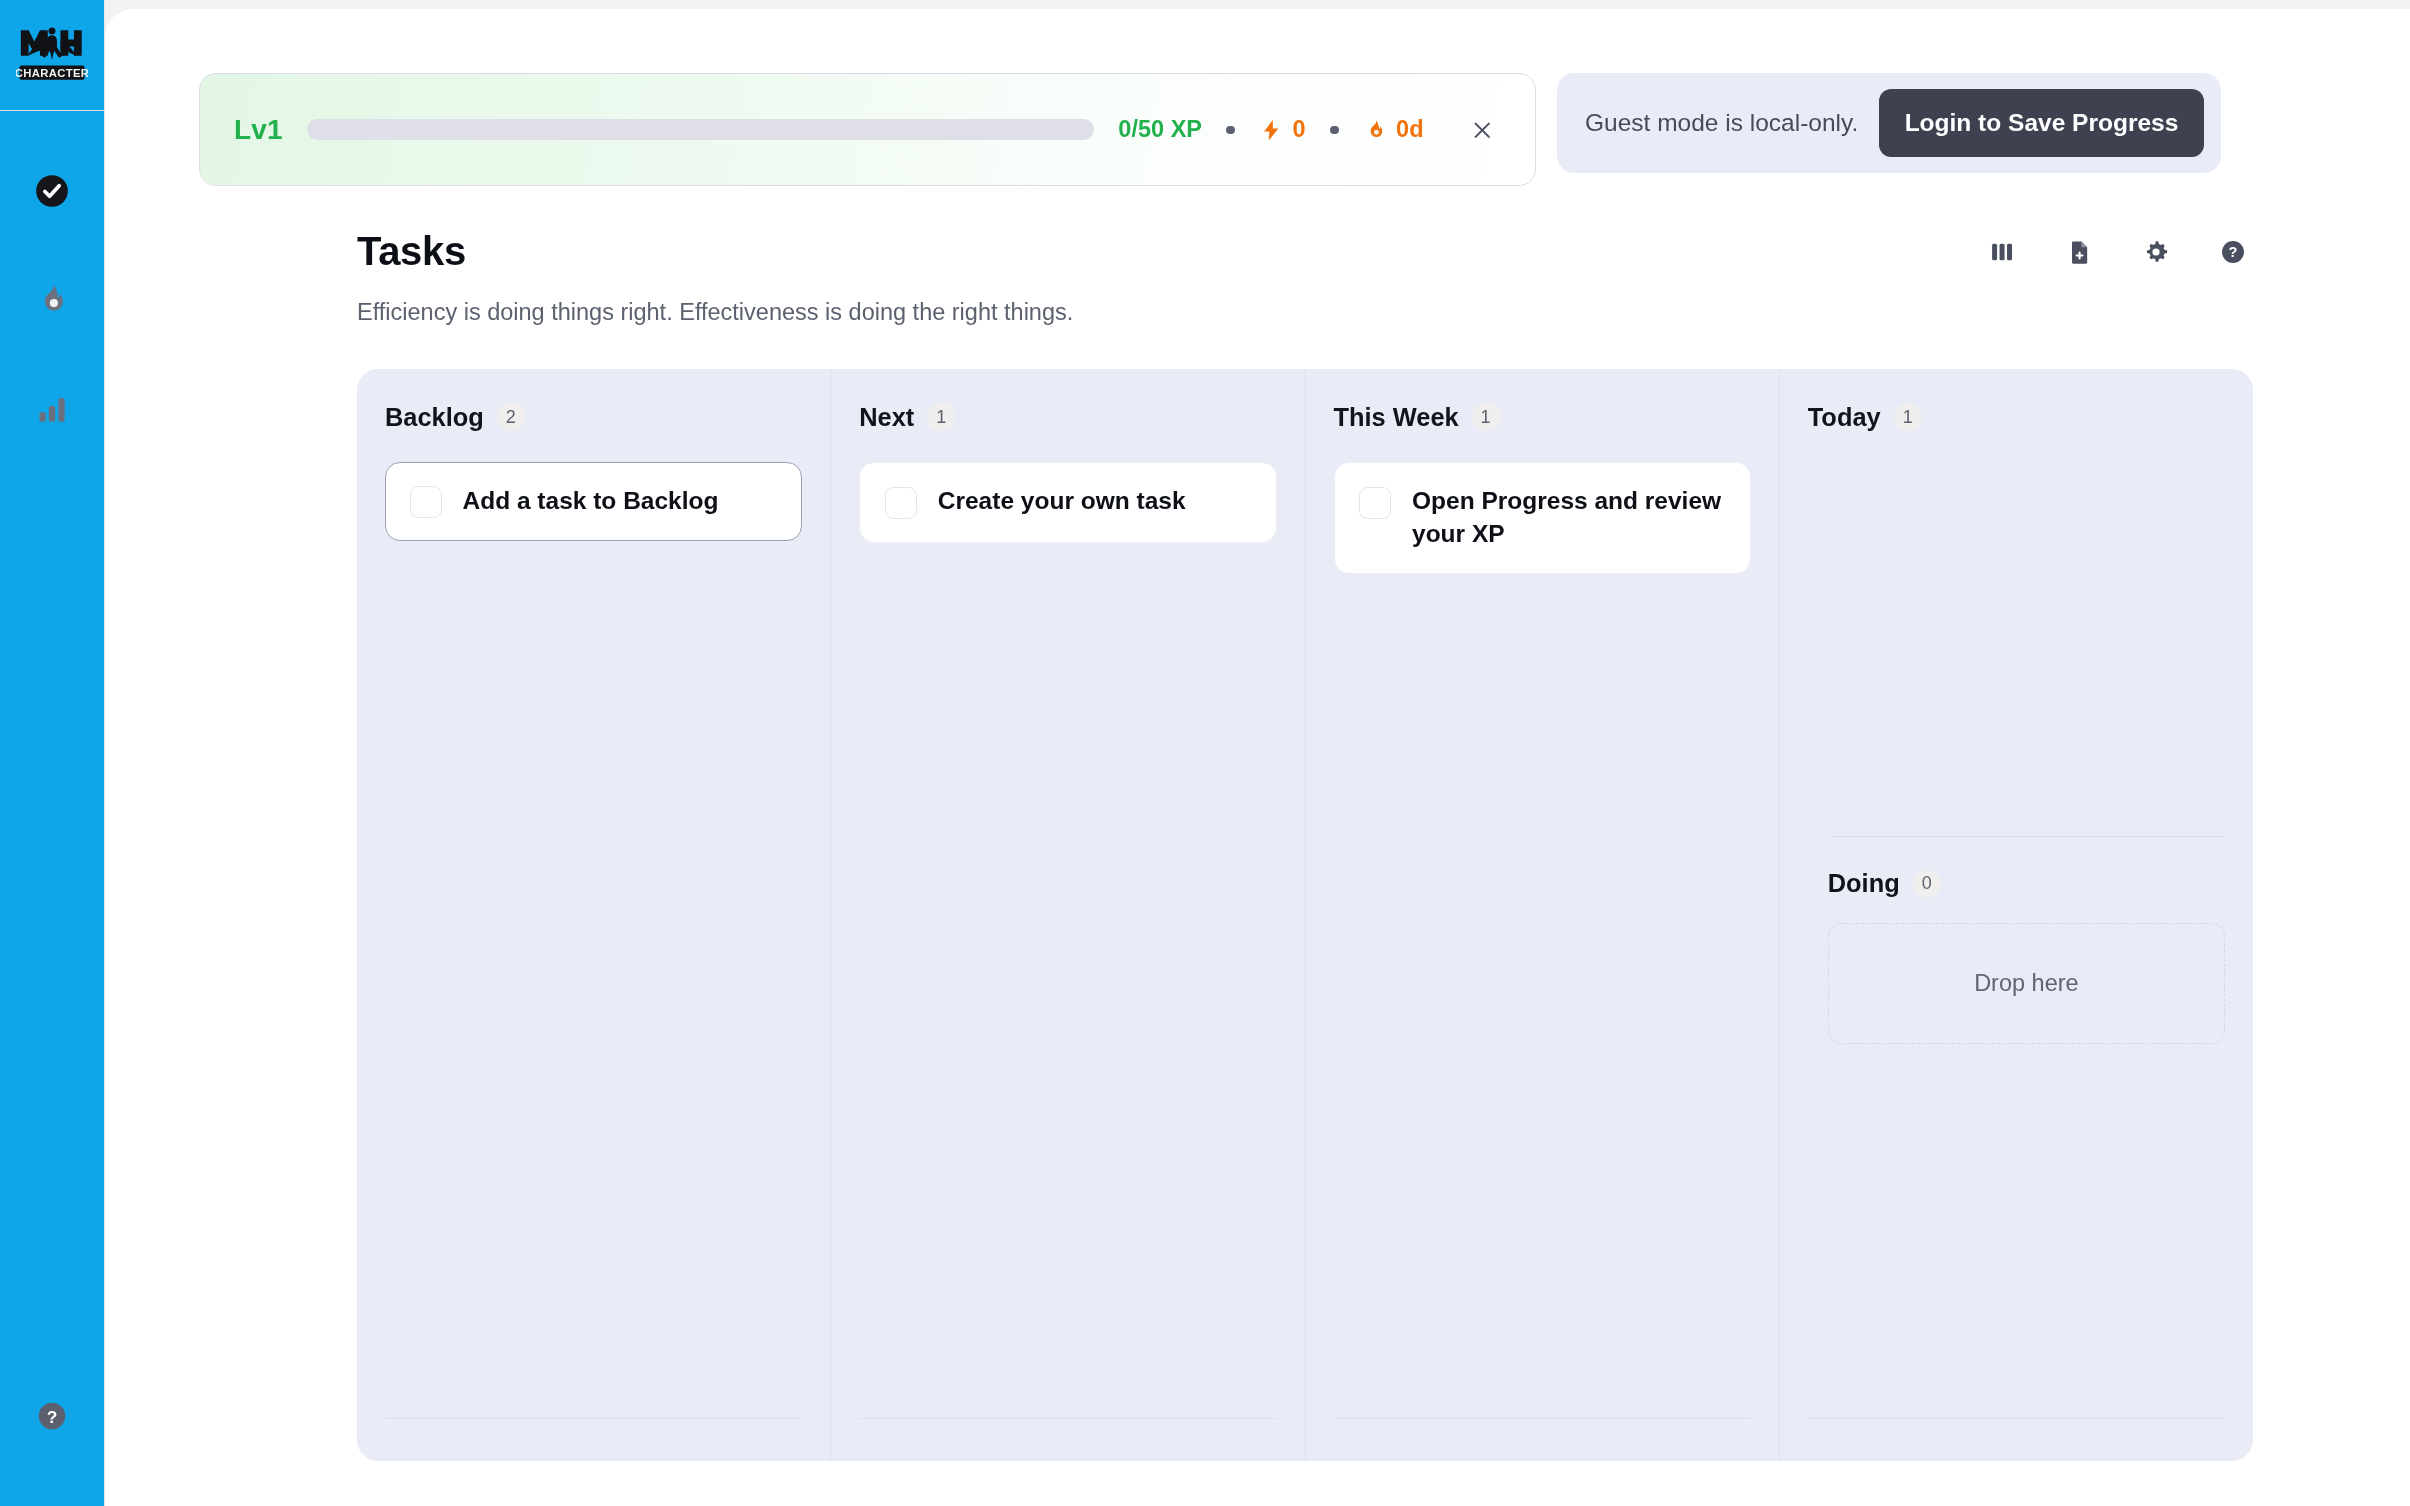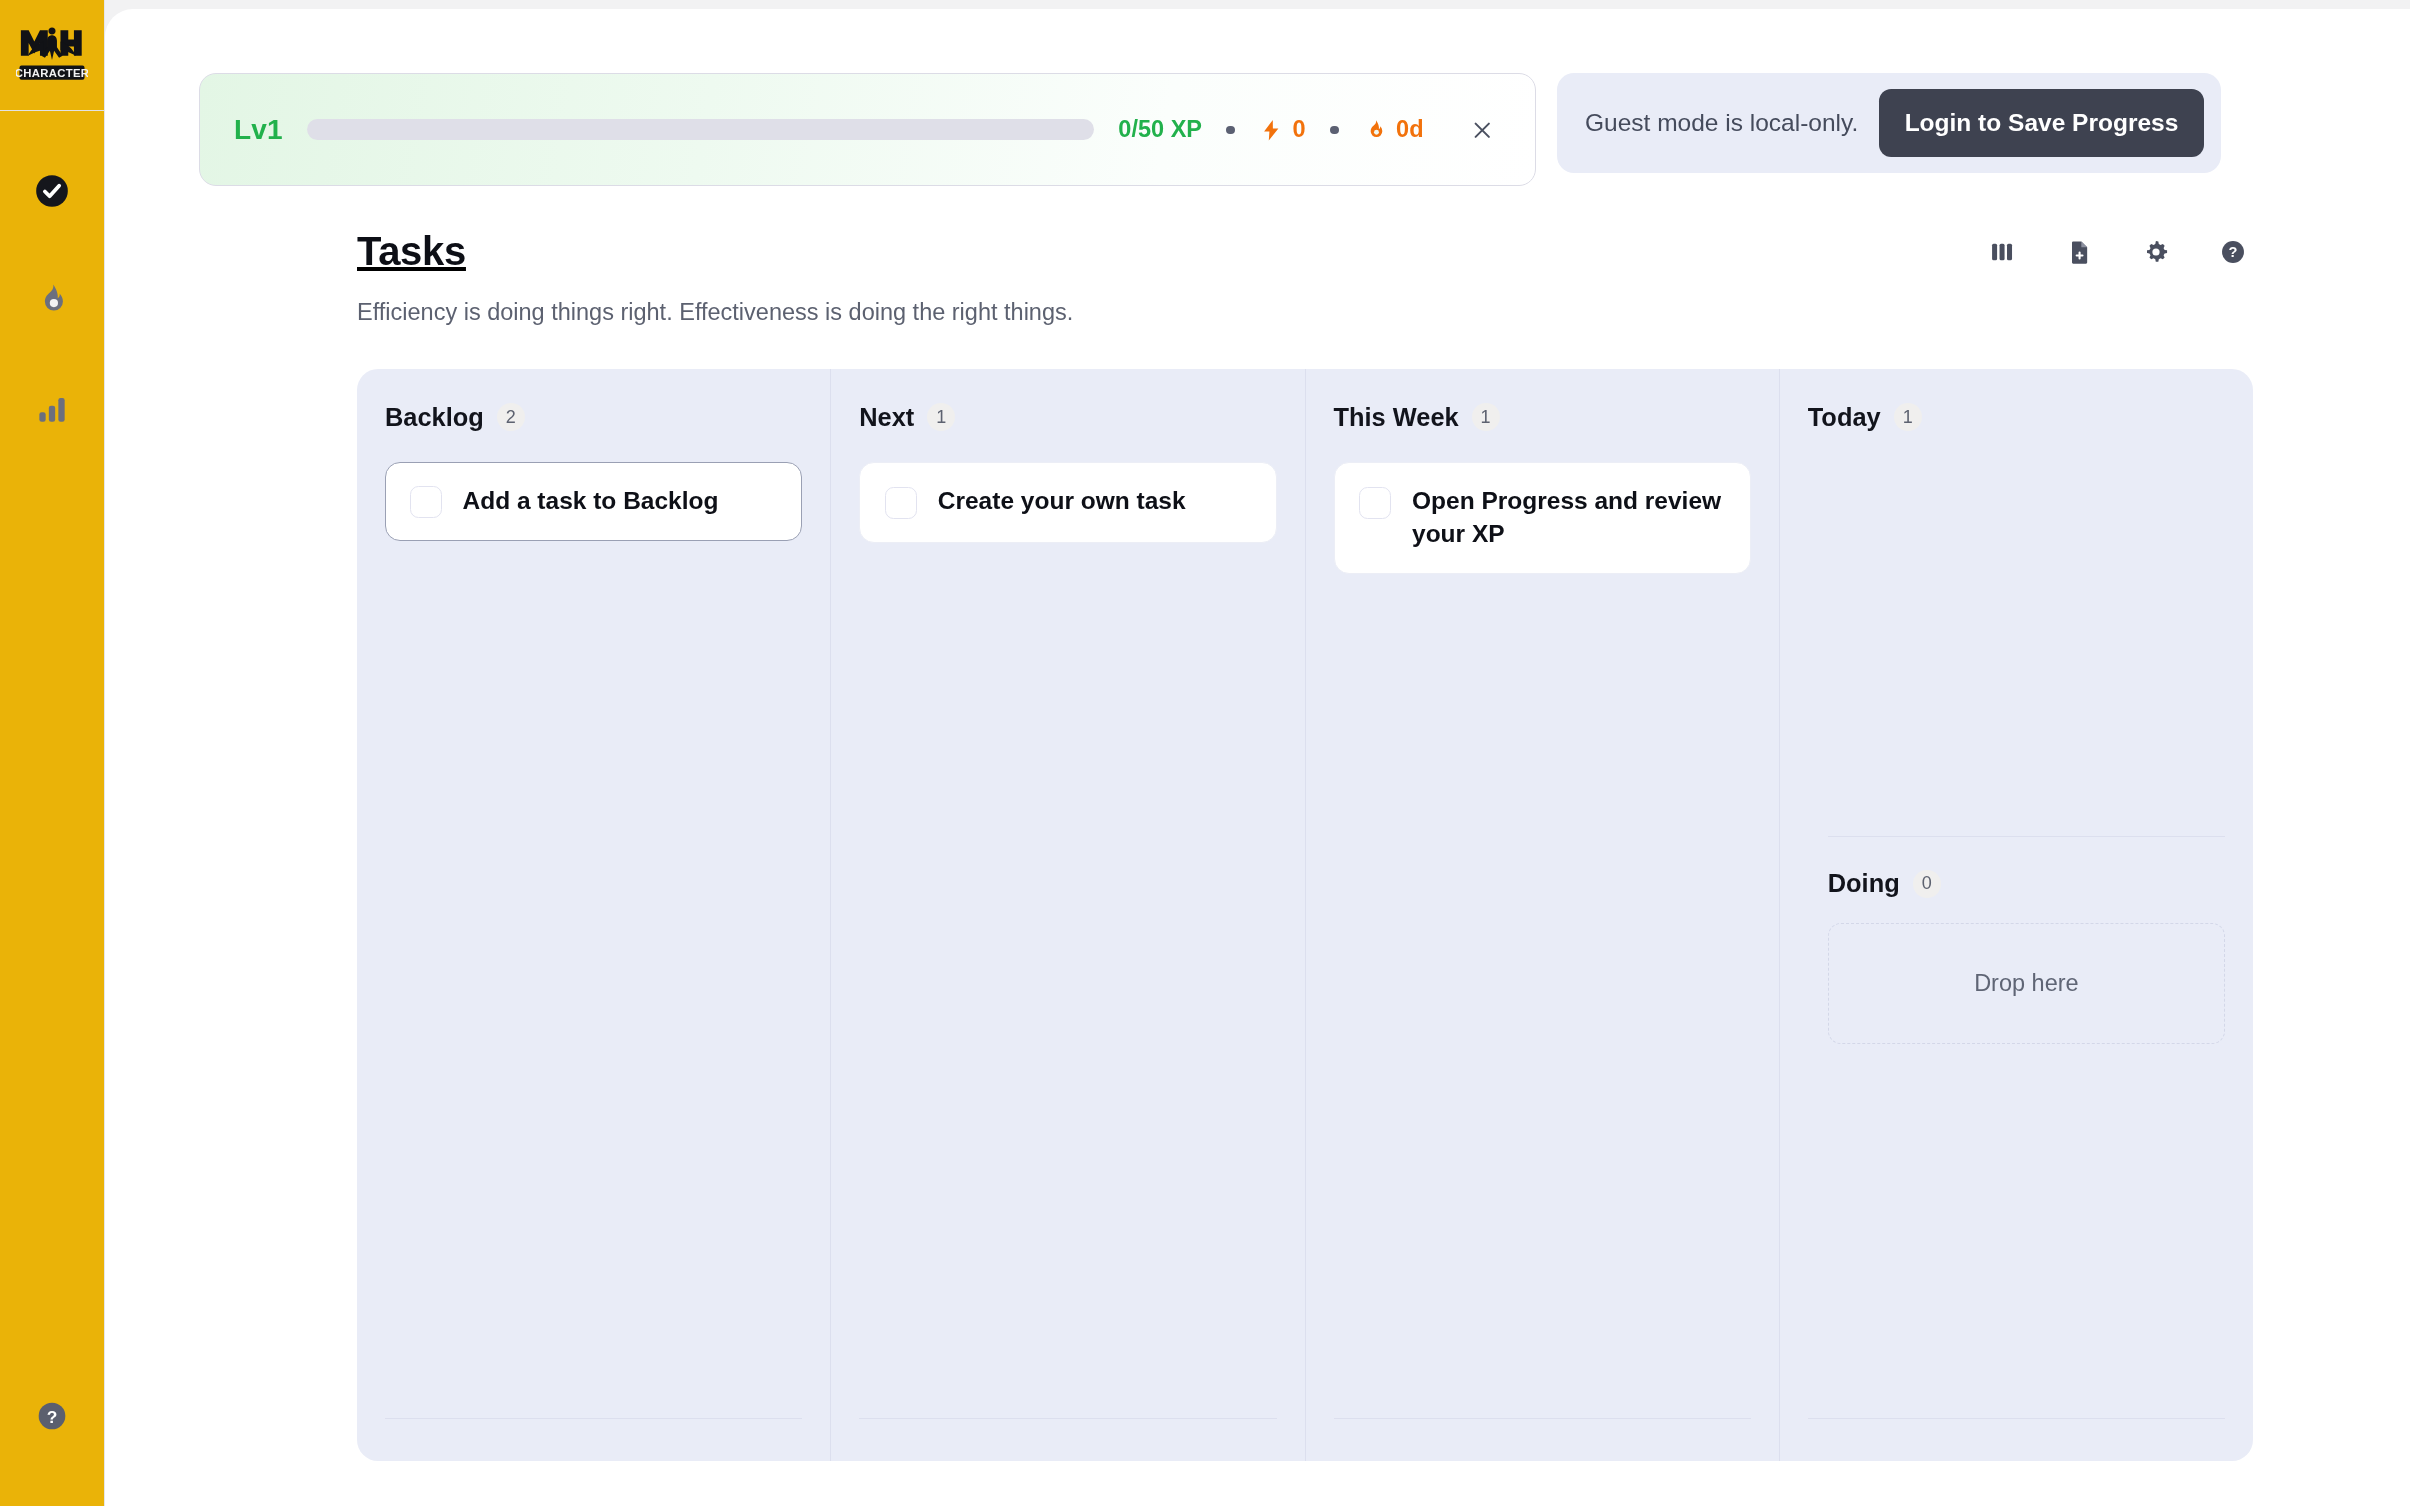--- a/index.html
+++ b/index.html
@@ -15,21 +15,21 @@
     display: flex;
     width: 2411px;
     height: 1507px;
     background: #f2f2f3;
   }
 
   
   .sidebar {
     width: 105px;
     flex: 0 0 105px;
-    background: #eab308;
+    background: #0ea5e9;
     display: flex;
     flex-direction: column;
     align-items: center;
     border-right: 0.9px solid #e6e6e8;
   }
   .logo-wrap {
     width: 100%;
     height: 111px;
     display: flex;
     align-items: center;
@@ -169,21 +169,20 @@
     white-space: nowrap;
     font-family: "Liberation Sans", sans-serif;
   }
 
   
   .page-head {
     display: flex;
     align-items: center;
     justify-content: space-between;
     padding: 43px 158px 0 252px;
-    text-decoration: underline;
   }
   .page-title {
     font-size: 40px;
     font-weight: 700;
     color: #0d0f16;
     letter-spacing: -0.3px;
   }
   .head-tools {
     display: flex;
     align-items: center;

